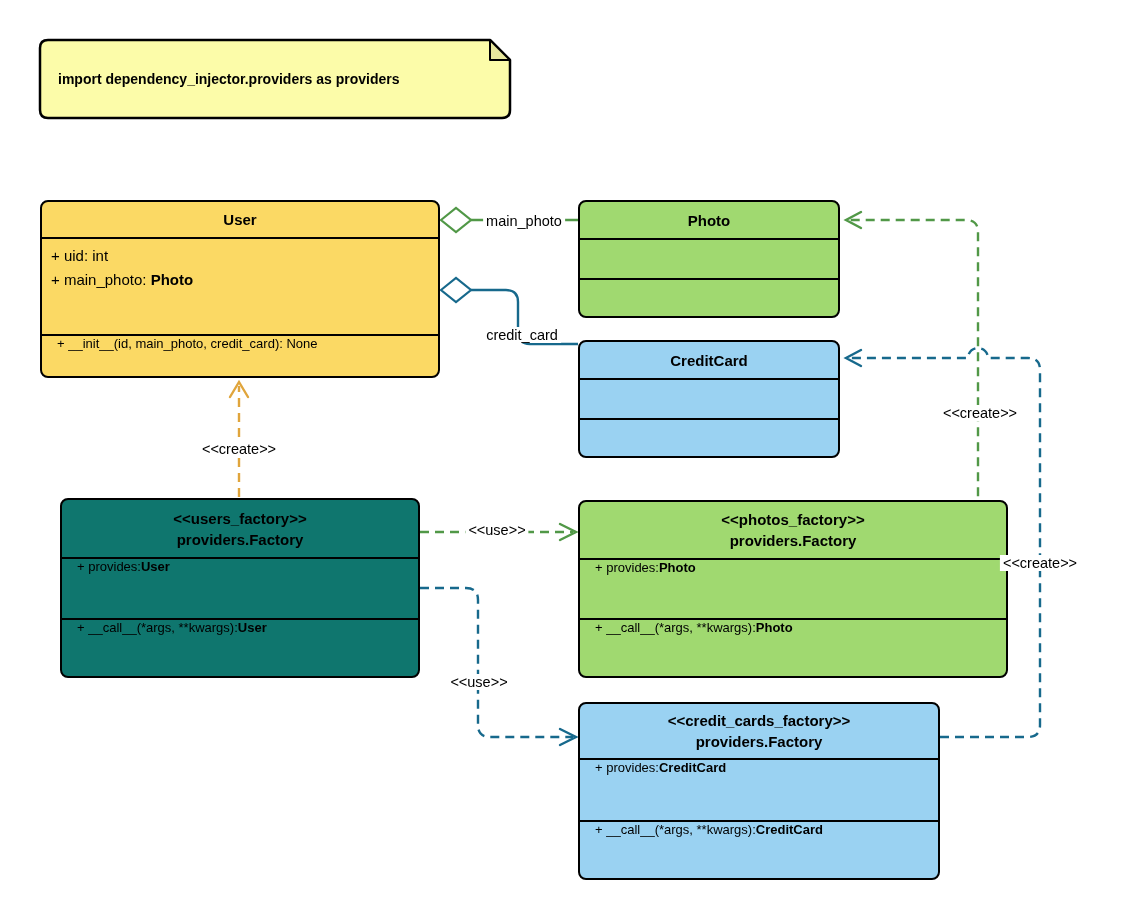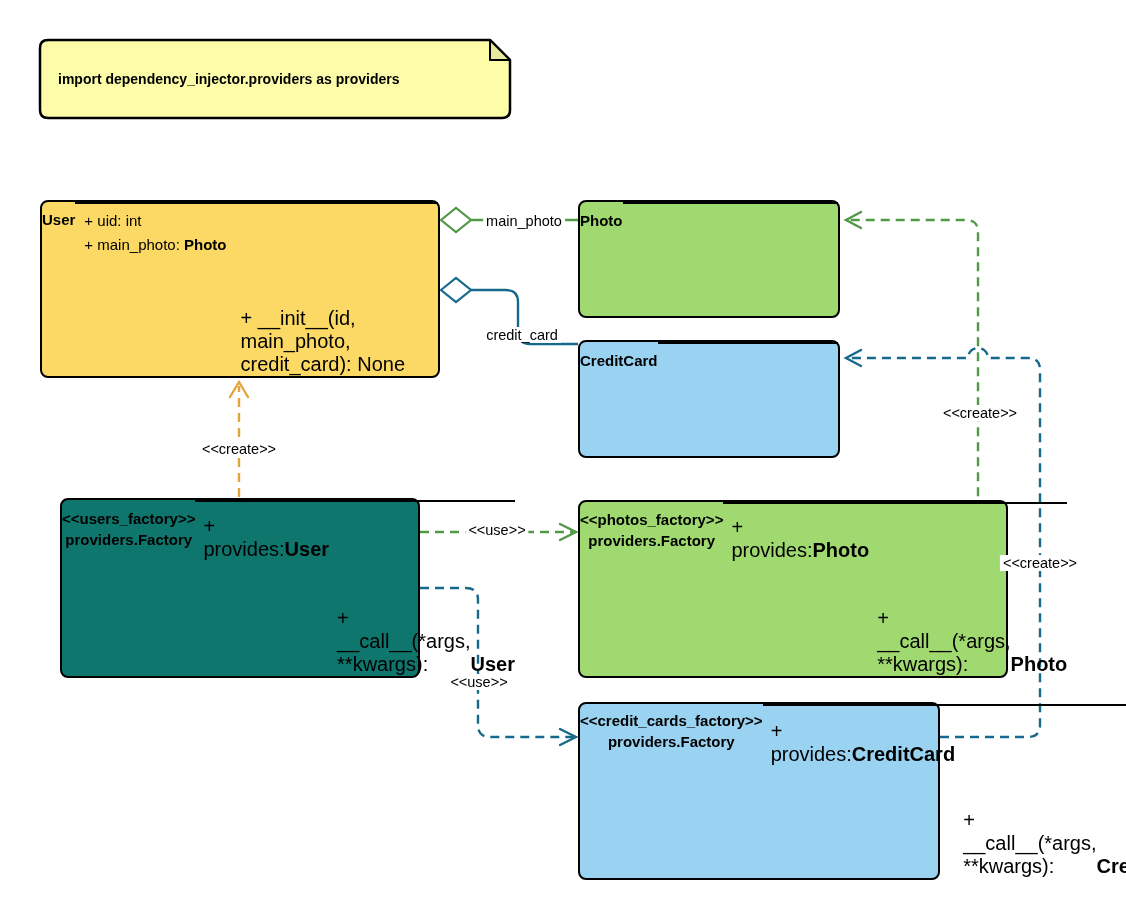--- a/index.html
+++ b/index.html
@@ -7,26 +7,26 @@
           font-family:"Liberation Sans",sans-serif;color:#000;}
   #wires{position:absolute;left:0;top:0;width:1126px;height:920px;}
   .edge{fill:none;stroke-width:2.4px;}
   .dashed{stroke-dasharray:9 6;}
   .ahead{fill:none;stroke-width:2.4px;stroke-linecap:round;stroke-linejoin:miter;}
   .diamond{fill:#ffffff;stroke-width:2.2px;}
   .noteshape{stroke:#000;stroke-width:2.5px;stroke-linejoin:round;}
   .notefold{stroke:#000;stroke-width:2px;stroke-linejoin:round;}
 
   .uml{position:absolute;border:2.5px solid #000;border-radius:8px;box-sizing:border-box;
-       display:flex;flex-direction:row;}
+       display:flex;flex-direction:column;}
   .uml .title{display:flex;flex-direction:column;align-items:center;justify-content:center;
        font-weight:bold;font-size:15px;line-height:21px;text-align:center;}
   .uml .comp{border-top:2px solid #000;box-sizing:border-box;}
   .uml .rows{padding:5px 6px 0 9px;font-size:15px;line-height:23.5px;}
-  .uml .cline{display:flex;align-items:flex-end;padding-left:8px;font-size:20px;height:100%;}
+  .uml .cline{display:flex;align-items:flex-start;padding-left:15px;font-size:13px;height:100%;}
   .uml b{font-weight:bold;}
   .grow{flex:1;}
 
   .notetext{position:absolute;left:40px;top:40px;width:452px;height:78px;
        display:flex;align-items:center;padding-left:18px;box-sizing:border-box;
        font-weight:bold;font-size:14px;}
 
   .elabel{position:absolute;transform:translate(-50%,-50%);background:#ffffff;
        padding:0 3px;font-size:14.5px;white-space:nowrap;}
 </style>

